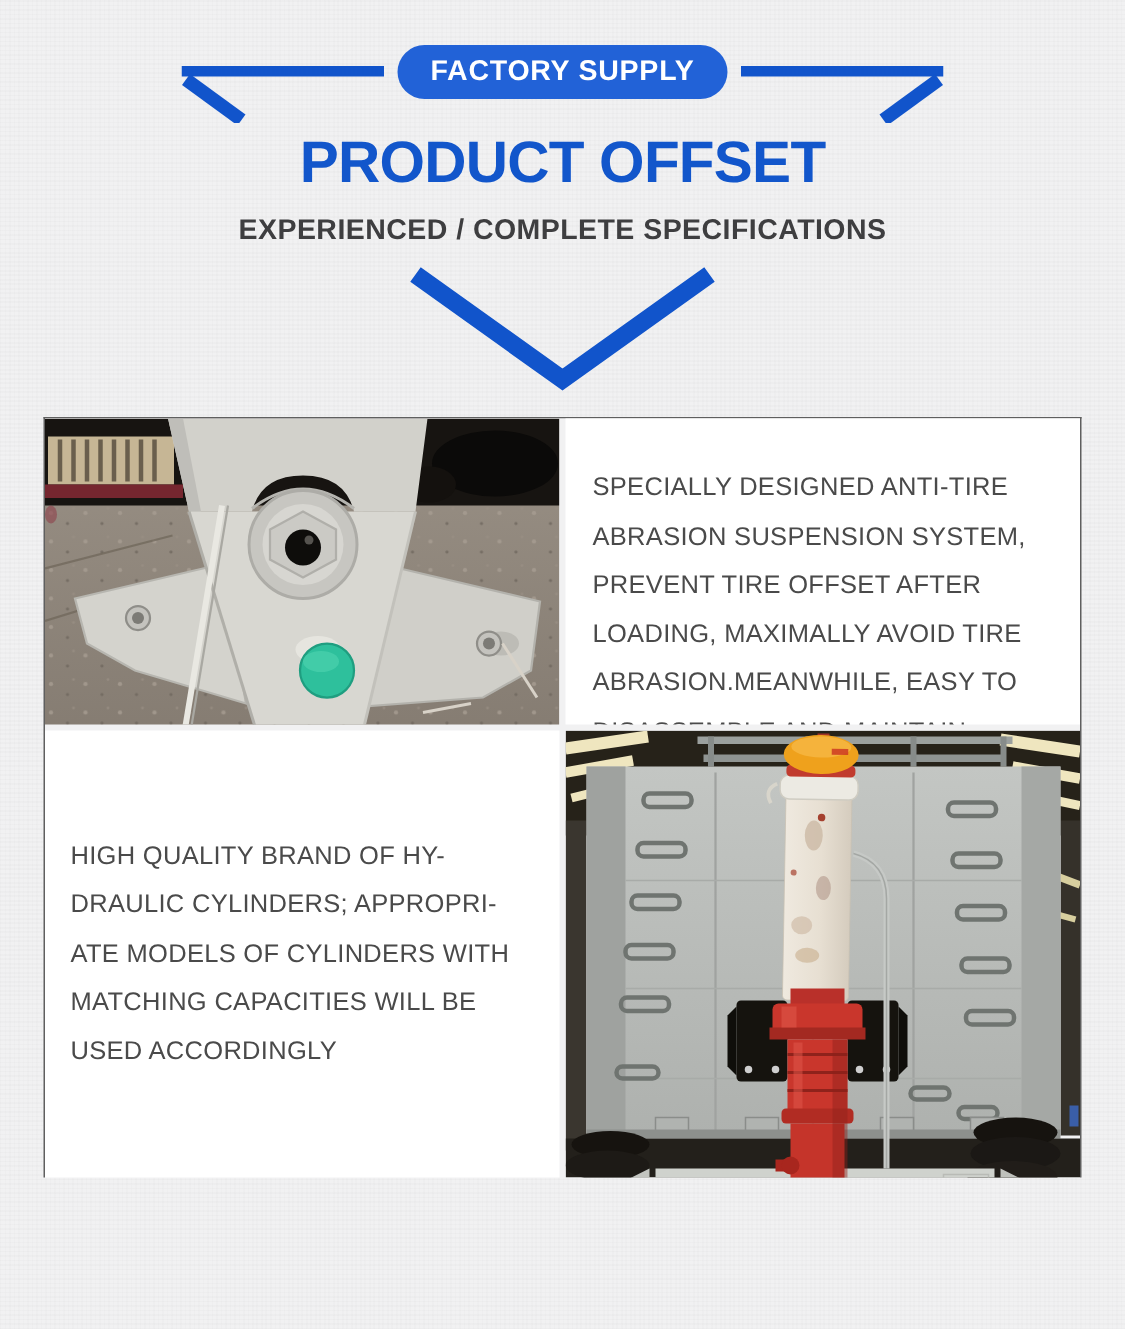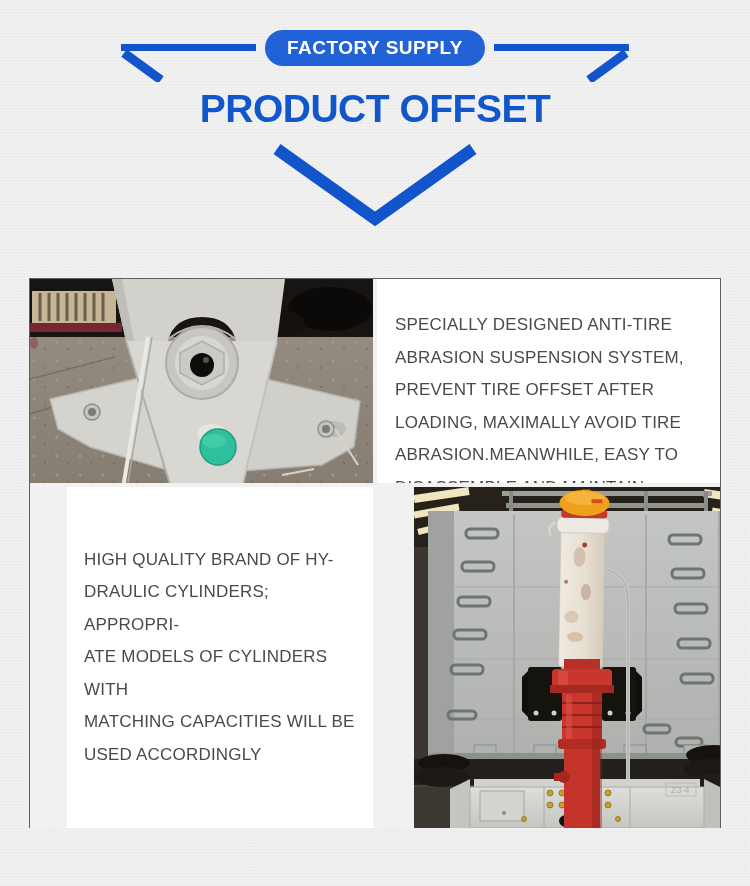--- a/index.html
+++ b/index.html
@@ -30,21 +30,21 @@
   .subtitle{margin-top:13px;font-size:19px;line-height:21px;font-weight:bold;color:var(--ink);letter-spacing:.3px;}
   .chevron-wrap{margin-top:12px;}
   .chevron-wrap svg{color:var(--deco);}
   .content{
     position:absolute;top:278px;left:29px;width:692px;box-sizing:border-box;
     border:1px solid #5f5f5f;border-bottom:none;background:var(--bg);
   }
   .grid-row{display:grid;grid-template-columns:343px 343px;gap:4px;background:var(--bg);}
   .grid-row + .grid-row{margin-top:4px;}
   .cell{overflow:hidden;}
-  .r1{height:204px;} .r2{height:341px;margin-left:37px;}
+  .r1{height:204px;} .r2{height:298px;}
   .text-panel{background:#fff;box-sizing:border-box;}
   .text-panel .para{
     white-space:pre-line;color:var(--body-ink);
     font-size:17px;line-height:32.5px;letter-spacing:.2px;
   }
   .panel-1{padding:30px 8px 0 18px;}
   .panel-2{display:flex;align-items:center;padding:0 6px 0 17px;}
   .photo svg{display:block;}
 </style>
 </head>
@@ -62,20 +62,21 @@
     <span class="deco right">
       <svg width="135" height="40" viewBox="0 0 135 40" aria-hidden="true">
         <g transform="translate(135,0) scale(-1,1)">
           <rect x="0" y="2" width="135" height="7" fill="currentColor"></rect>
           <line x1="3" y1="11" x2="40" y2="38" stroke="currentColor" stroke-width="9"></line>
         </g>
       </svg>
     </span>
   </div>
   <div class="title">PRODUCT OFFSET</div>
+  <div class="subtitle">EXPERIENCED / COMPLETE SPECIFICATIONS</div>
   <div class="chevron-wrap">
     <svg width="210" height="85" viewBox="0 0 210 85" aria-hidden="true">
       <polyline points="7,7 105,77 203,7" fill="none" stroke="currentColor" stroke-width="12"></polyline>
     </svg>
   </div>
 </div>
 
 <div class="content">
 
   <div class="grid-row">

